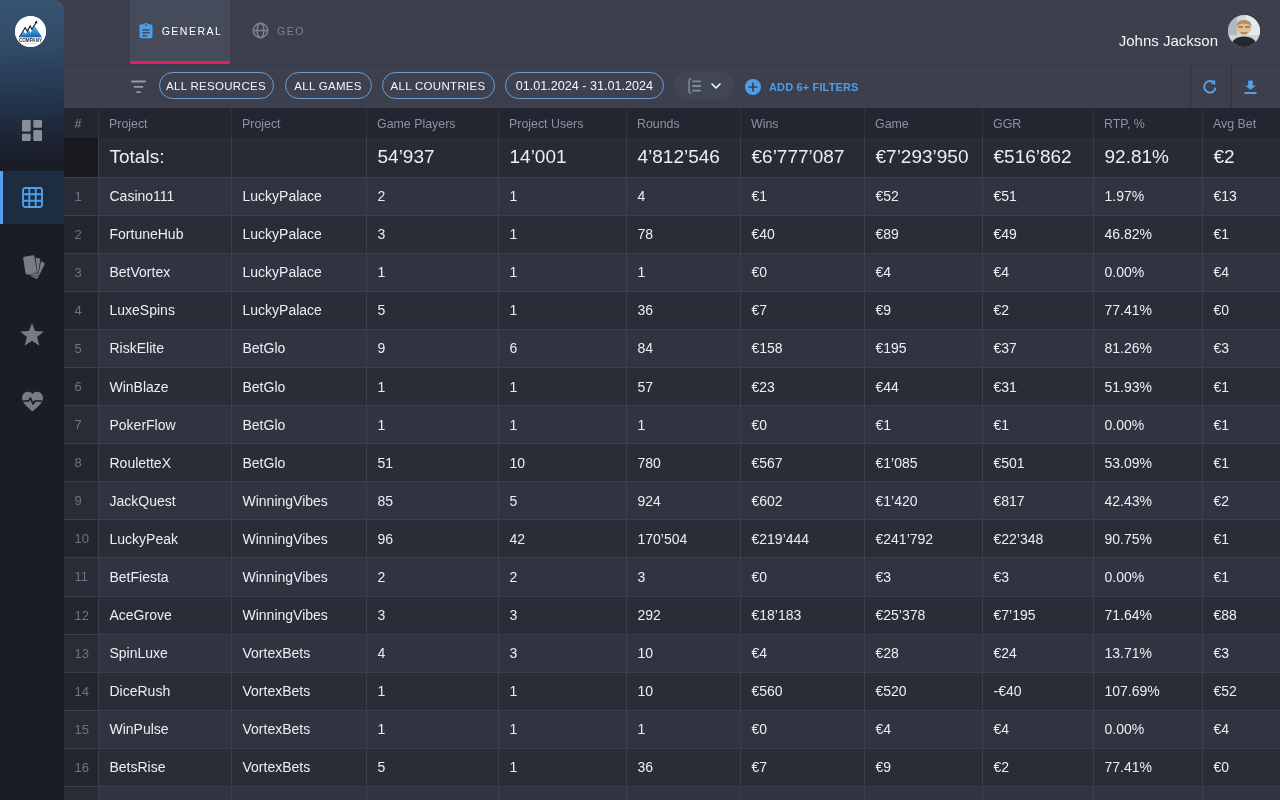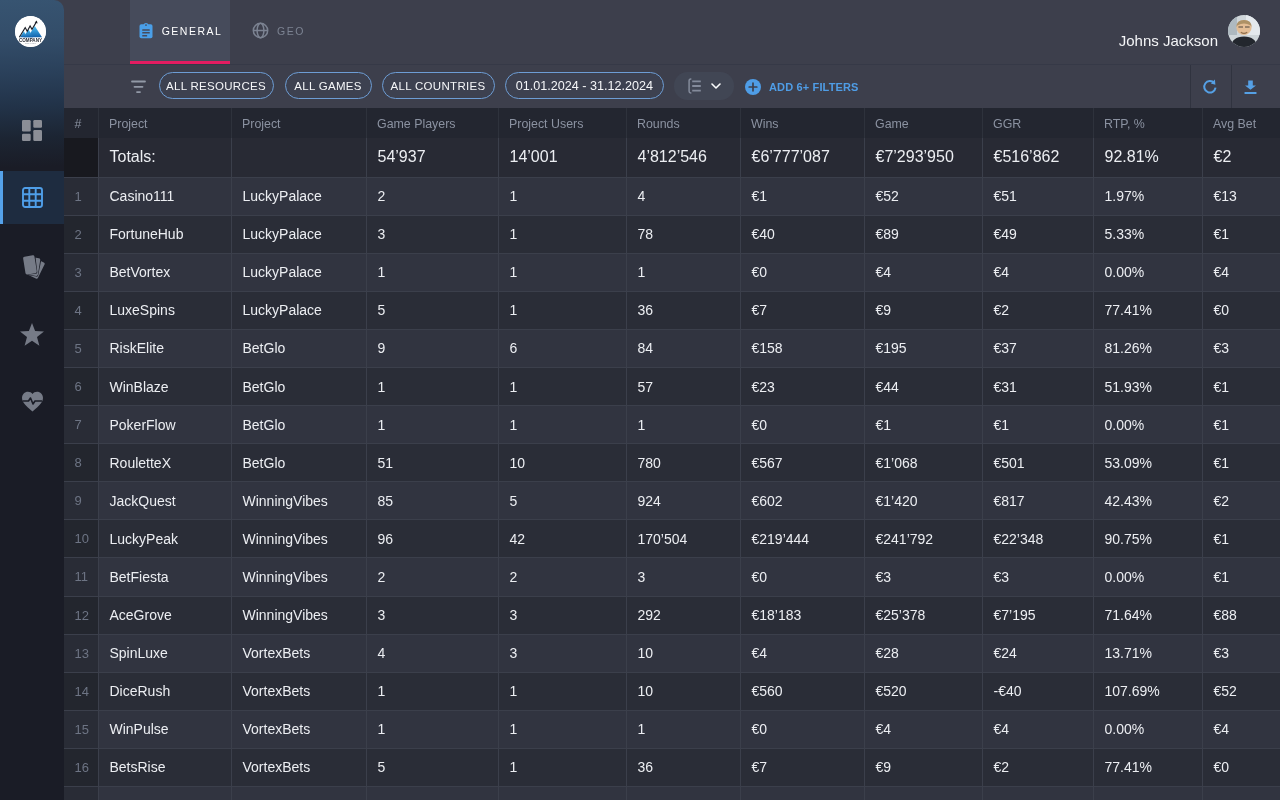--- a/index.html
+++ b/index.html
@@ -30,21 +30,21 @@
 .hc:last-child{border-right:none}
 .hc.hfirst{padding-left:10.5px}
 .trow{display:flex;height:39.5px;background:#282a34;align-items:center;border-bottom:1px solid #3b3f4b}
 .drow{display:flex;height:38.1px;align-items:center;border-bottom:1px solid #3b3f4b}
 .drow.odd{background:#313440}
 .drow.even{background:#2a2d37}
 .c{color:#eceef2;font-size:14px;padding-left:10.5px;height:100%;display:flex;align-items:center;border-right:1px solid #3b3f4b;flex:none}
 .c:last-child{border-right:none}
 .c.first{color:#6d7484;font-size:13px;background:rgba(0,0,0,0.15)}
 .trow .c.first{background:rgba(0,0,0,0.4)}
-.trow .c{font-size:16px}
+.trow .c{font-size:19px}
 </style></head>
 <body>
 <div class="main">
   <div class="topbar">
     <div class="tab">
       <svg width="16" height="17" viewBox="0 0 16 17">
           <rect x="1.5" y="2.3" width="13" height="14" rx="1.8" fill="#4a9fe8"></rect>
           <path d="M5.5 3.5 a2.5 2.5 0 0 1 5 0 v0.9 a0.7 0.7 0 0 1 -0.7 0.7 h-3.6 a0.7 0.7 0 0 1 -0.7-0.7 Z" fill="#4a9fe8" stroke="#464b5b" stroke-width="0.001"></path>
           <circle cx="8" cy="3.1" r="0.9" fill="#464b5b"></circle>
           <rect x="4.2" y="7.2" width="7.6" height="1.5" rx="0.5" fill="#464b5b"></rect>
@@ -80,21 +80,21 @@
   </div>
   <div class="filterbar">
     <svg style="position:absolute;left:67px;top:15px" width="20" height="14" viewBox="0 0 20 14">
         <g stroke="#9299a6" stroke-width="1.8" stroke-linecap="round">
           <path d="M1 1.5h13M3.5 6.8h8M6 12.1h3"></path>
         </g>
       </svg>
     <div class="pill" style="left:94.5px;width:115px">ALL RESOURCES</div>
     <div class="pill" style="left:220.5px;width:87px">ALL GAMES</div>
     <div class="pill" style="left:317.5px;width:113px">ALL COUNTRIES</div>
-    <div class="pill" style="left:441px;width:158.6px;font-size:12.6px;letter-spacing:0">01.01.2024 - 31.12.2024</div>
+    <div class="pill" style="left:441px;width:158.6px;font-size:12.6px;letter-spacing:0">01.01.2024 - 31.01.2024</div>
     <div class="drop" style="left:610px;width:60px">
       <svg width="16" height="16" viewBox="0 0 16 16">
           <path d="M3.8 1.1 Q2.1 1.1 2.1 2.8 V13.2 Q2.1 14.9 3.8 14.9" stroke="#848b9b" stroke-width="1.5" fill="none" stroke-linecap="round"></path>
           <g stroke="#848b9b" stroke-width="1.9">
             <path d="M5.2 3.4h8.6M5.2 8h8.6M5.2 12.6h8.6"></path>
           </g>
         </svg>
       <svg width="10" height="6" viewBox="0 0 10 6">
           <path d="M1 1l4 4 4-4" stroke="#fcfdfe" stroke-width="1.6" fill="none" stroke-linecap="round" stroke-linejoin="round"></path>
         </svg>
@@ -160,21 +160,21 @@
 <div class="drow even">
         <div class="c first" style="width:35px">2</div>
         <div class="c" style="width:133px">FortuneHub</div>
         <div class="c" style="width:135px">LuckyPalace</div>
         <div class="c" style="width:132px">3</div>
         <div class="c" style="width:128px">1</div>
         <div class="c" style="width:114px">78</div>
         <div class="c" style="width:124px">€40</div>
         <div class="c" style="width:118px">€89</div>
         <div class="c" style="width:111px">€49</div>
-        <div class="c" style="width:109px">5.33%</div>
+        <div class="c" style="width:109px">46.82%</div>
         <div class="c" style="width:78px">€1</div>
       </div>
 <div class="drow odd">
         <div class="c first" style="width:35px">3</div>
         <div class="c" style="width:133px">BetVortex</div>
         <div class="c" style="width:135px">LuckyPalace</div>
         <div class="c" style="width:132px">1</div>
         <div class="c" style="width:128px">1</div>
         <div class="c" style="width:114px">1</div>
         <div class="c" style="width:124px">€0</div>
@@ -236,21 +236,21 @@
         <div class="c" style="width:78px">€1</div>
       </div>
 <div class="drow even">
         <div class="c first" style="width:35px">8</div>
         <div class="c" style="width:133px">RouletteX</div>
         <div class="c" style="width:135px">BetGlo</div>
         <div class="c" style="width:132px">51</div>
         <div class="c" style="width:128px">10</div>
         <div class="c" style="width:114px">780</div>
         <div class="c" style="width:124px">€567</div>
-        <div class="c" style="width:118px">€1’068</div>
+        <div class="c" style="width:118px">€1’085</div>
         <div class="c" style="width:111px">€501</div>
         <div class="c" style="width:109px">53.09%</div>
         <div class="c" style="width:78px">€1</div>
       </div>
 <div class="drow odd">
         <div class="c first" style="width:35px">9</div>
         <div class="c" style="width:133px">JackQuest</div>
         <div class="c" style="width:135px">WinningVibes</div>
         <div class="c" style="width:132px">85</div>
         <div class="c" style="width:128px">5</div>

